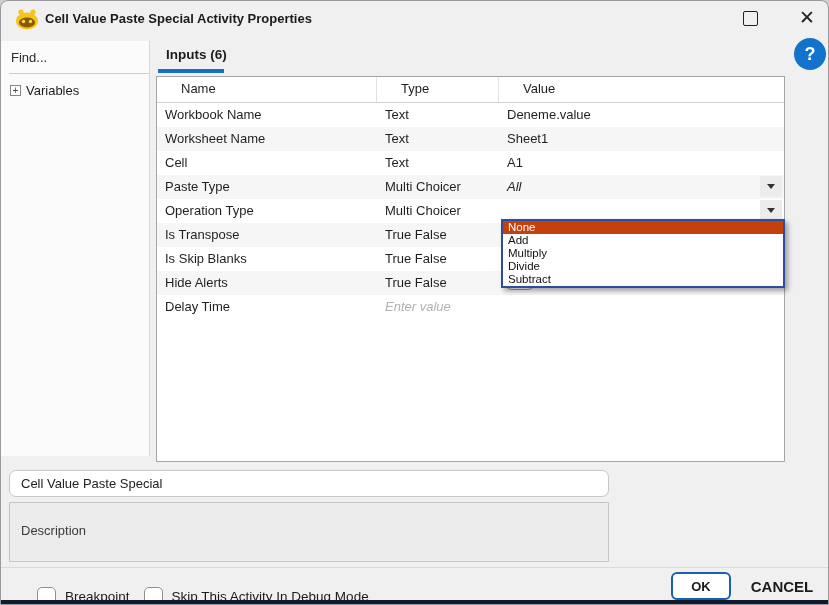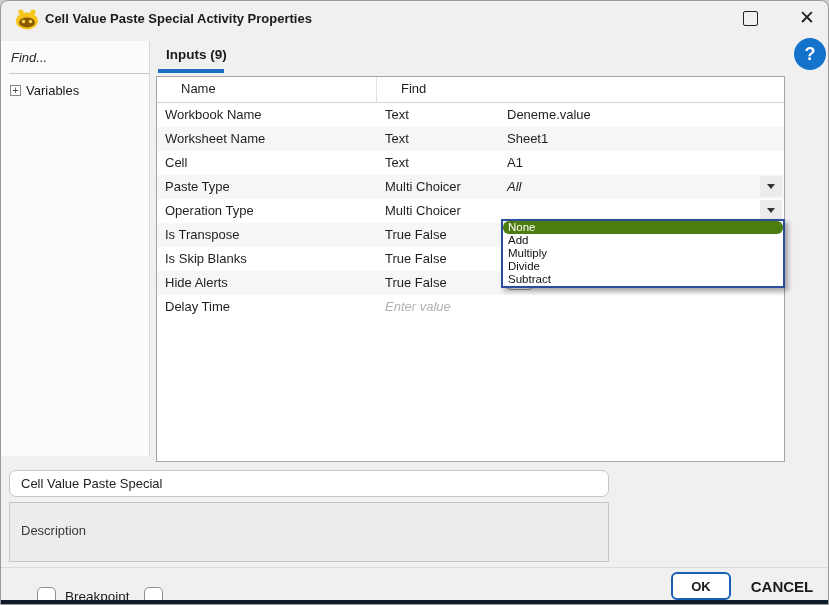--- a/index.html
+++ b/index.html
@@ -11,21 +11,21 @@
   .title{position:absolute;left:44px;top:10px;font-size:13px;font-weight:600;color:#1b1b1b;}
   .btn-max{position:absolute;left:742px;top:10px;width:13px;height:13px;border:1.6px solid #222;
            border-radius:2px;background:transparent;cursor:pointer;}
   .btn-close{position:absolute;left:794px;top:5px;width:24px;height:24px;font-size:19px;color:#222;
              text-align:center;line-height:24px;cursor:pointer;font-weight:400;}
   .help-circle{position:absolute;left:793px;top:37px;width:32px;height:32px;border-radius:50%;
                color:#fff;font-size:18px;font-weight:bold;display:flex;align-items:center;justify-content:center;cursor:pointer;}
   
   .sidebar{position:absolute;left:0;top:40px;width:149px;height:415px;background:#fbfbfb;
            border-right:1px solid #d8d8d8;box-sizing:border-box;}
-  .find-row{margin:0 0 0 8px;padding:9px 2px 8px 2px;border-bottom:1px solid #c9c9c9;font-size:13px;color:#2b2b2b;font-style:italic;}
+  .find-row{margin:0 0 0 8px;padding:9px 2px 8px 2px;border-bottom:1px solid #c9c9c9;font-size:13px;color:#2b2b2b;}
   .tree-item{display:flex;align-items:center;margin:9px 0 0 9px;font-size:13px;color:#1b1b1b;cursor:pointer;}
   .expander{width:11px;height:11px;border:1px solid #868686;background:#fff;font-size:10px;line-height:9px;
             text-align:center;color:#444;margin-right:5px;box-sizing:border-box;}
   
   .tab{position:absolute;left:165px;top:46px;font-size:13.5px;font-weight:700;color:#1b1b1b;cursor:pointer;}
   .tab-underline{position:absolute;left:157px;top:68px;width:66px;height:4px;}
   
   .grid{position:absolute;left:155px;top:75px;width:629px;height:386px;background:#fff;
         border:1px solid #a6a6a6;box-sizing:border-box;}
   .thead{display:flex;height:25px;border-bottom:1px solid #d2d2d2;background:#fff;}
@@ -99,27 +99,28 @@
   </div>
 
   <div class="sidebar">
     <div class="find-row">Find...</div>
     <div class="tree-item">
       <span class="expander">+</span>
       <span>Variables</span>
     </div>
   </div>
 
-  <div class="tab">Inputs (9)</div>
+  <div class="tab">Inputs (6)</div>
   <div class="tab-underline" style="background: rgb(27, 110, 194);"></div>
 
   <div class="grid">
     <div class="thead">
       <div class="th c1">Name</div>
-      <div class="th c3">Find</div>
+      <div class="th c2">Type</div>
+      <div class="th c3">Value</div>
     </div>
     <div id="grid-body">
         <div class="trow">
           <div class="td c1">Workbook Name</div>
           <div class="td c2">Text</div>
           <div class="td c3"><span>Deneme.value</span></div>
         </div>
         <div class="trow alt">
           <div class="td c1">Worksheet Name</div>
           <div class="td c2">Text</div>
@@ -174,35 +175,36 @@
           </div>
         </div>
         <div class="trow">
           <div class="td c1">Delay Time</div>
           <div class="td c3"><span class="val-placeholder">Enter value</span></div>
         </div>
       </div>
   </div>
 
   <div class="droplist" id="droplist" style="border-color: rgb(43, 77, 155);">
-      <div class="dropitem sel" style="background: #4d7c0f; border-radius: 6px;">None</div>
+      <div class="dropitem sel" style="background: #c2410c;">None</div>
       <div class="dropitem">Add</div>
       <div class="dropitem">Multiply</div>
       <div class="dropitem">Divide</div>
       <div class="dropitem">Subtract</div>
     </div>
 
   <div class="name-input">Cell Value Paste Special</div>
   <div class="desc-box">
     <span>Description</span>
   </div>
 
   <div class="footer-sep"></div>
   <div class="footer">
     <div class="checkbox cb1"></div>
     <div class="cb-label">Breakpoint</div>
     <div class="checkbox cb2"></div>
+    <div class="cb-label">Skip This Activity In Debug Mode</div>
   </div>
   <div class="ok-btn" style="border-color: rgb(27, 95, 181);">OK</div>
   <div class="cancel-btn">CANCEL</div>
 
   <div class="bottom-edge"></div>
 </div>
 
 </body></html>

